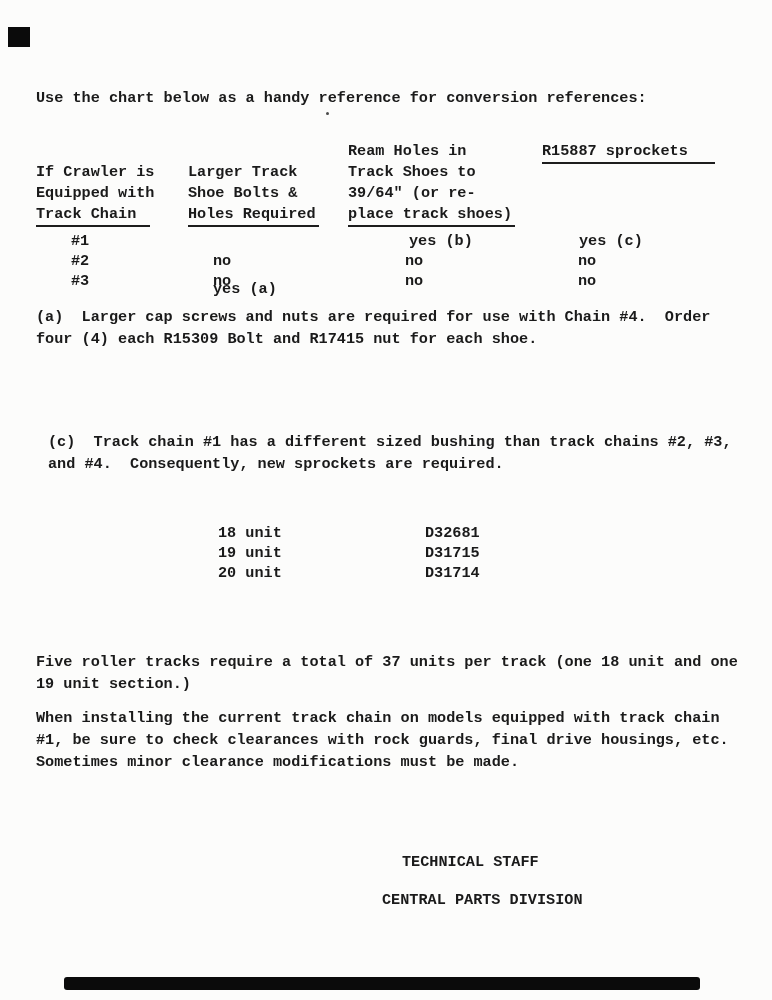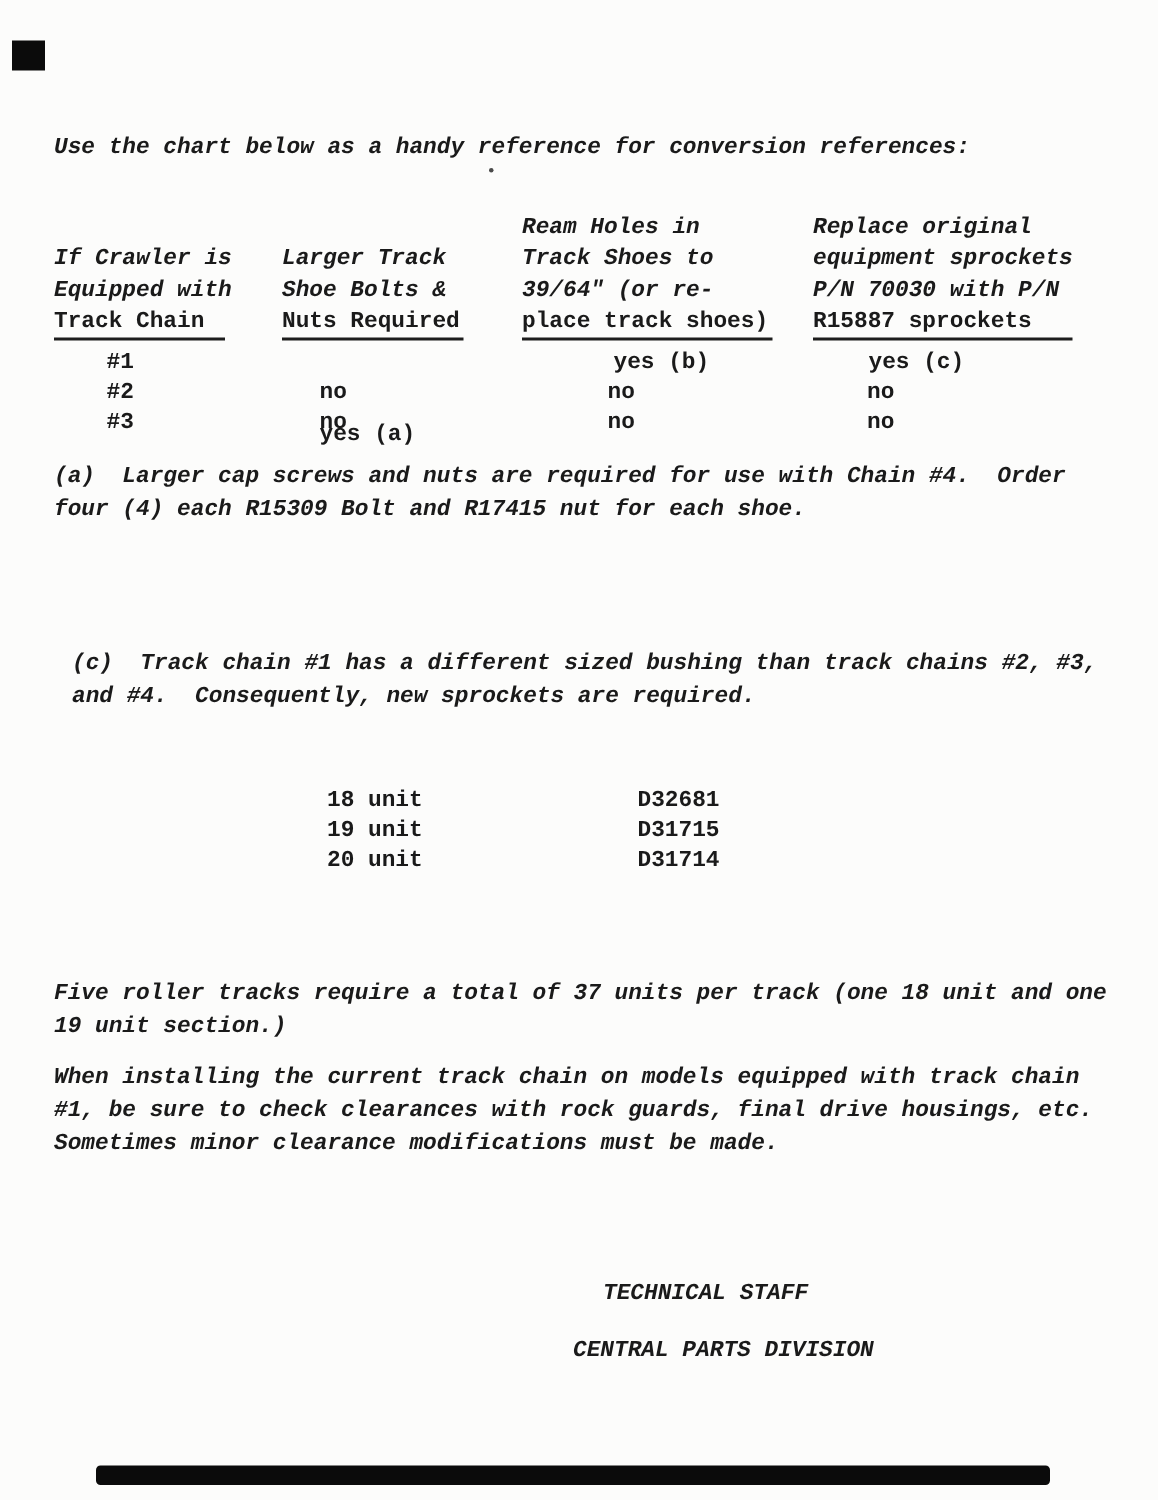--- a/index.html
+++ b/index.html
@@ -12,21 +12,21 @@
     position:relative;
     width:772px;height:1000px;
     background:#fcfcfb;
     font-family:"Liberation Mono","DejaVu Sans Mono",monospace;
     font-size:15.2px;
     font-weight:bold;
     color:#1a1a1a;
     -webkit-font-smoothing:antialiased;
   }
   .abs{position:absolute;}
-  .pre{white-space:pre-wrap;font-style:italic;}
+  .pre{white-space:pre-wrap;}
   .lh22{line-height:22px;}
   .lh21{line-height:21px;}
   .hcol{position:absolute;}
   .ul{
     display:inline-block;
     line-height:21px;
     border-bottom:2px solid #1d1d1d;
     text-align:right;
   }
   .ul-c1{padding-right:14px;}
@@ -55,34 +55,31 @@
 
     <div class="hcol lh21" style="left:36px;top:162px;">
       <div class="pre">If Crawler is
 Equipped with</div>
       <div><span class="ul ul-c1">Track Chain</span></div>
     </div>
 
     <div class="hcol lh21" style="left:188px;top:162px;">
       <div class="pre">Larger Track
 Shoe Bolts &amp;</div>
-      <div><span class="ul ul-c2">Nuts Required</span></div>
+      <div><span class="ul ul-c2">Holes Required</span></div>
     </div>
 
     <div class="hcol lh21" style="left:348px;top:141px;">
       <div class="pre">Ream Holes in
 Track Shoes to
 39/64" (or re-</div>
       <div><span class="ul ul-c3">place track shoes)</span></div>
     </div>
 
     <div class="hcol lh21" style="left:542px;top:141px;">
-      <div class="pre">Replace original
-equipment sprockets
-P/N 70030 with P/N</div>
       <div><span class="ul ul-c4">R15887 sprockets</span></div>
     </div>
 
     <div class="trow" style="top:231px;">
       <span style="left:71px;">#1</span>
       <span style="left:213px;margin-top:48px;">yes (a)</span>
       <span style="left:409px;">yes (b)</span>
       <span style="left:579px;">yes (c)</span>
     </div>
     <div class="trow" style="top:251px;">

